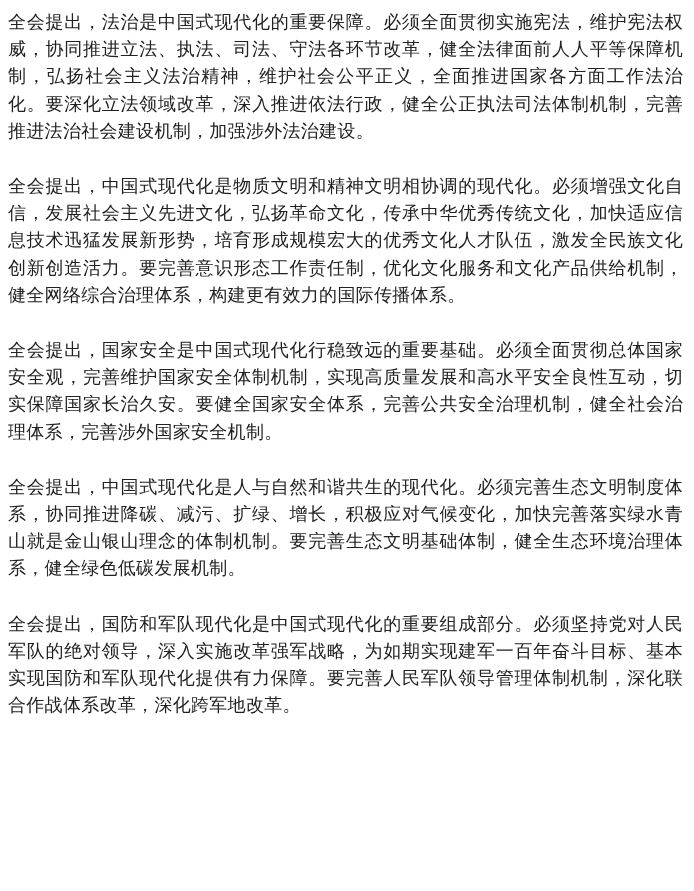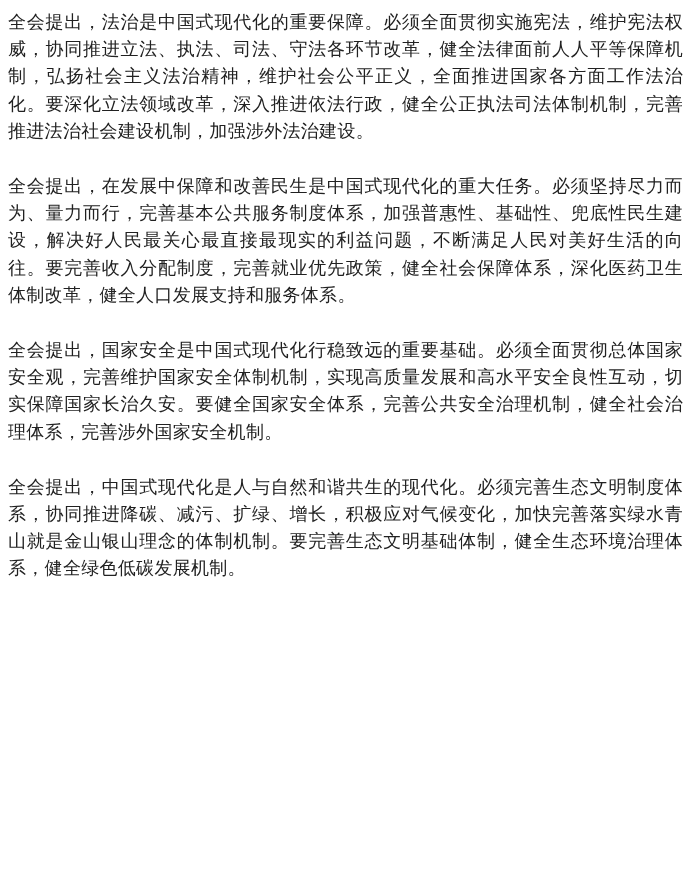--- a/index.html
+++ b/index.html
@@ -24,16 +24,17 @@
   }
   .para:last-child {
     margin-bottom: 0;
   }
 </style>
 </head>
 <body>
 
 <div class="doc">
     <p class="para">全会提出，法治是中国式现代化的重要保障。必须全面贯彻实施宪法，维护宪法权威，协同推进立法、执法、司法、守法各环节改革，健全法律面前人人平等保障机制，弘扬社会主义法治精神，维护社会公平正义，全面推进国家各方面工作法治化。要深化立法领域改革，深入推进依法行政，健全公正执法司法体制机制，完善推进法治社会建设机制，加强涉外法治建设。</p>
-    <p class="para">全会提出，在发展中保障和改善民生是中国式现代化的重大任务。必须坚持尽力而为、量力而行，完善基本公共服务制度体系，加强普惠性、基础性、兜底性民生建设，解决好人民最关心最直接最现实的利益问题，不断满足人民对美好生活的向往。要完善收入分配制度，完善就业优先政策，健全社会保障体系，深化医药卫生体制改革，健全人口发展支持和服务体系。</p>
+    <p class="para">全会提出，中国式现代化是物质文明和精神文明相协调的现代化。必须增强文化自信，发展社会主义先进文化，弘扬革命文化，传承中华优秀传统文化，加快适应信息技术迅猛发展新形势，培育形成规模宏大的优秀文化人才队伍，激发全民族文化创新创造活力。要完善意识形态工作责任制，优化文化服务和文化产品供给机制，健全网络综合治理体系，构建更有效力的国际传播体系。</p>
     <p class="para">全会提出，国家安全是中国式现代化行稳致远的重要基础。必须全面贯彻总体国家安全观，完善维护国家安全体制机制，实现高质量发展和高水平安全良性互动，切实保障国家长治久安。要健全国家安全体系，完善公共安全治理机制，健全社会治理体系，完善涉外国家安全机制。</p>
     <p class="para">全会提出，中国式现代化是人与自然和谐共生的现代化。必须完善生态文明制度体系，协同推进降碳、减污、扩绿、增长，积极应对气候变化，加快完善落实绿水青山就是金山银山理念的体制机制。要完善生态文明基础体制，健全生态环境治理体系，健全绿色低碳发展机制。</p>
+    <p class="para">全会提出，国防和军队现代化是中国式现代化的重要组成部分。必须坚持党对人民军队的绝对领导，深入实施改革强军战略，为如期实现建军一百年奋斗目标、基本实现国防和军队现代化提供有力保障。要完善人民军队领导管理体制机制，深化联合作战体系改革，深化跨军地改革。</p>
   </div>
 
 </body></html>

